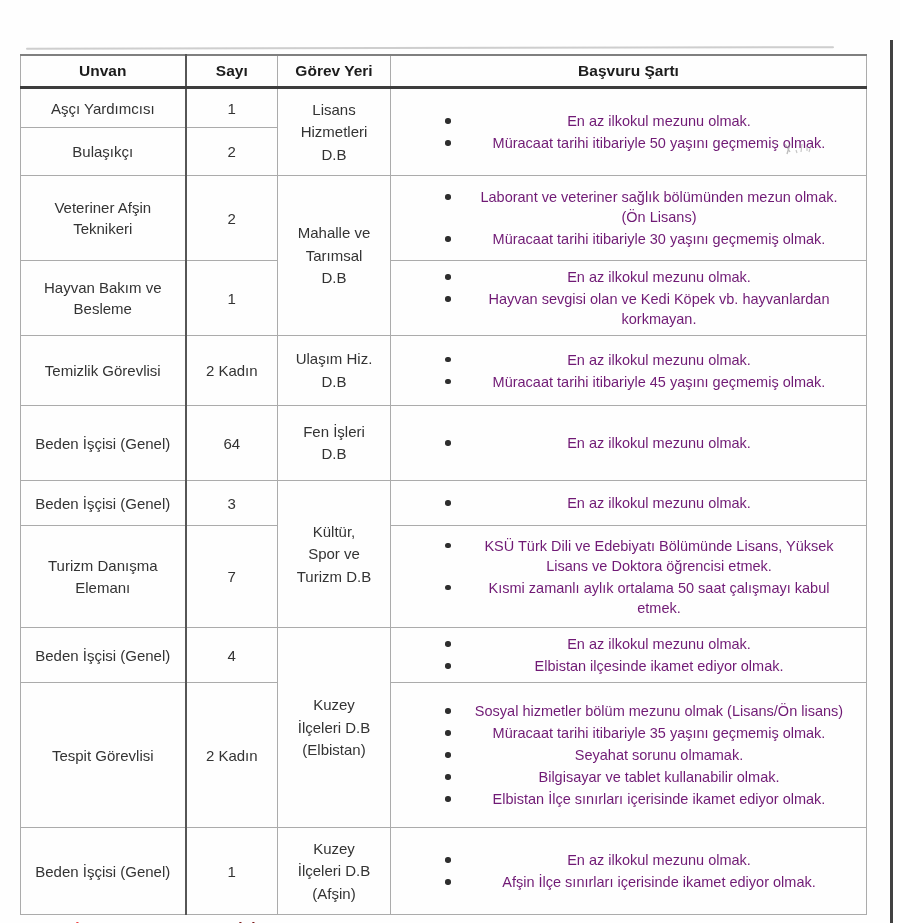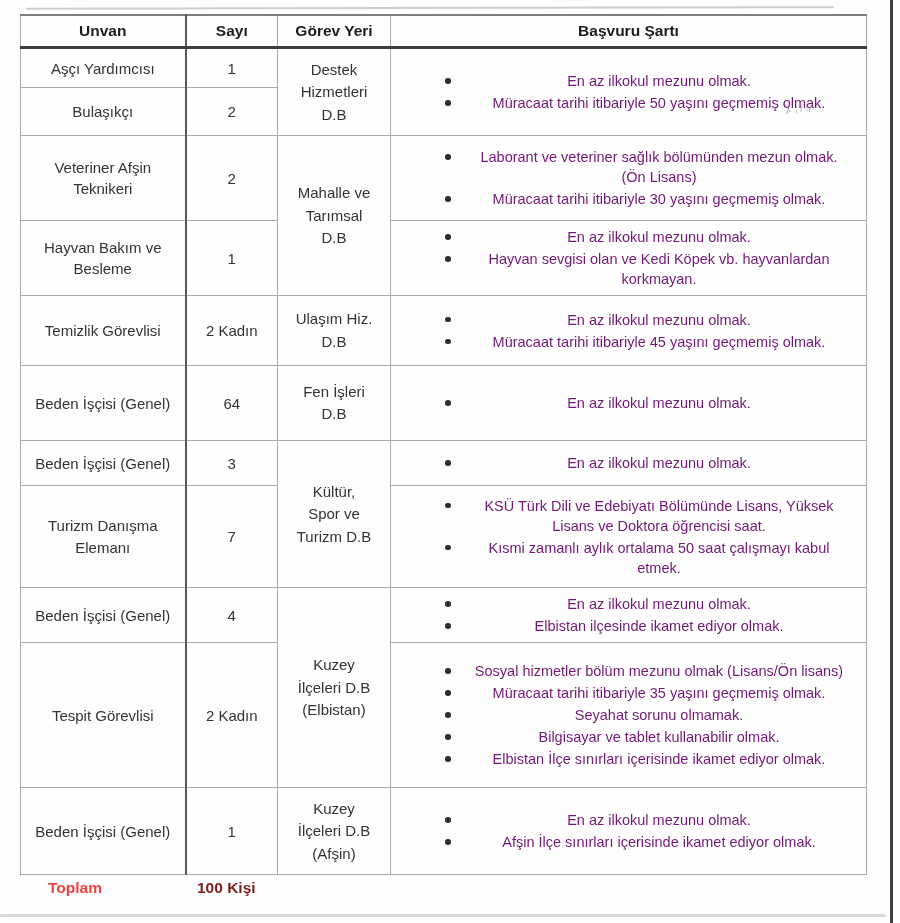--- a/index.html
+++ b/index.html
@@ -3,21 +3,21 @@
 <meta charset="utf-8">
 <style>
   html,body{margin:0;padding:0;}
   body{
     width:900px;height:923px;position:relative;overflow:hidden;
     background:#fefefe;
     font-family:"Liberation Sans","DejaVu Sans",sans-serif;
     color:#333;
     -webkit-font-smoothing:antialiased;
   }
-  .page{position:absolute;inset:0;}
+  .page{position:absolute;inset:0;margin-top:40px;}
 
   
   table.jobs{
     position:absolute;left:20px;top:14px;width:846px;
     border-collapse:collapse;table-layout:fixed;
     border:1px solid #999;border-top:2px solid #7f7f7f;
     background:transparent;
   }
   table.jobs th, table.jobs td{
     border:1px solid #ababab;
@@ -95,21 +95,21 @@
         <th>Görev Yeri</th>
         <th>Başvuru Şartı</th>
       </tr>
     </thead>
     <tbody>
 
       <tr style="height:40px">
         <td class="c-unvan">Aşçı Yardımcısı</td>
         <td>1</td>
         <td rowspan="2">
-          <span class="gorev-line">Destek</span>
+          <span class="gorev-line">Lisans</span>
           <span class="gorev-line">Hizmetleri</span>
           <span class="gorev-line">D.B</span>
         </td>
         <td rowspan="2" class="c-sart">
           <ul>
             <li>En az ilkokul mezunu olmak.</li>
             <li>Müracaat tarihi itibariyle 50 yaşını geçmemiş olmak.</li>
           </ul>
         </td>
       </tr>
@@ -185,21 +185,21 @@
           <ul>
             <li>En az ilkokul mezunu olmak.</li>
           </ul>
         </td>
       </tr>
       <tr style="height:102px">
         <td class="c-unvan">Turizm Danışma Elemanı</td>
         <td>7</td>
         <td class="c-sart">
           <ul>
-            <li>KSÜ Türk Dili ve Edebiyatı Bölümünde Lisans, Yüksek Lisans ve Doktora öğrencisi saat.</li>
+            <li>KSÜ Türk Dili ve Edebiyatı Bölümünde Lisans, Yüksek Lisans ve Doktora öğrencisi etmek.</li>
             <li>Kısmi zamanlı aylık ortalama 50 saat çalışmayı kabul etmek.</li>
           </ul>
         </td>
       </tr>
 
       <tr style="height:55px">
         <td class="c-unvan">Beden İşçisi (Genel)</td>
         <td>4</td>
         <td rowspan="2">
           <span class="gorev-line">Kuzey</span>

